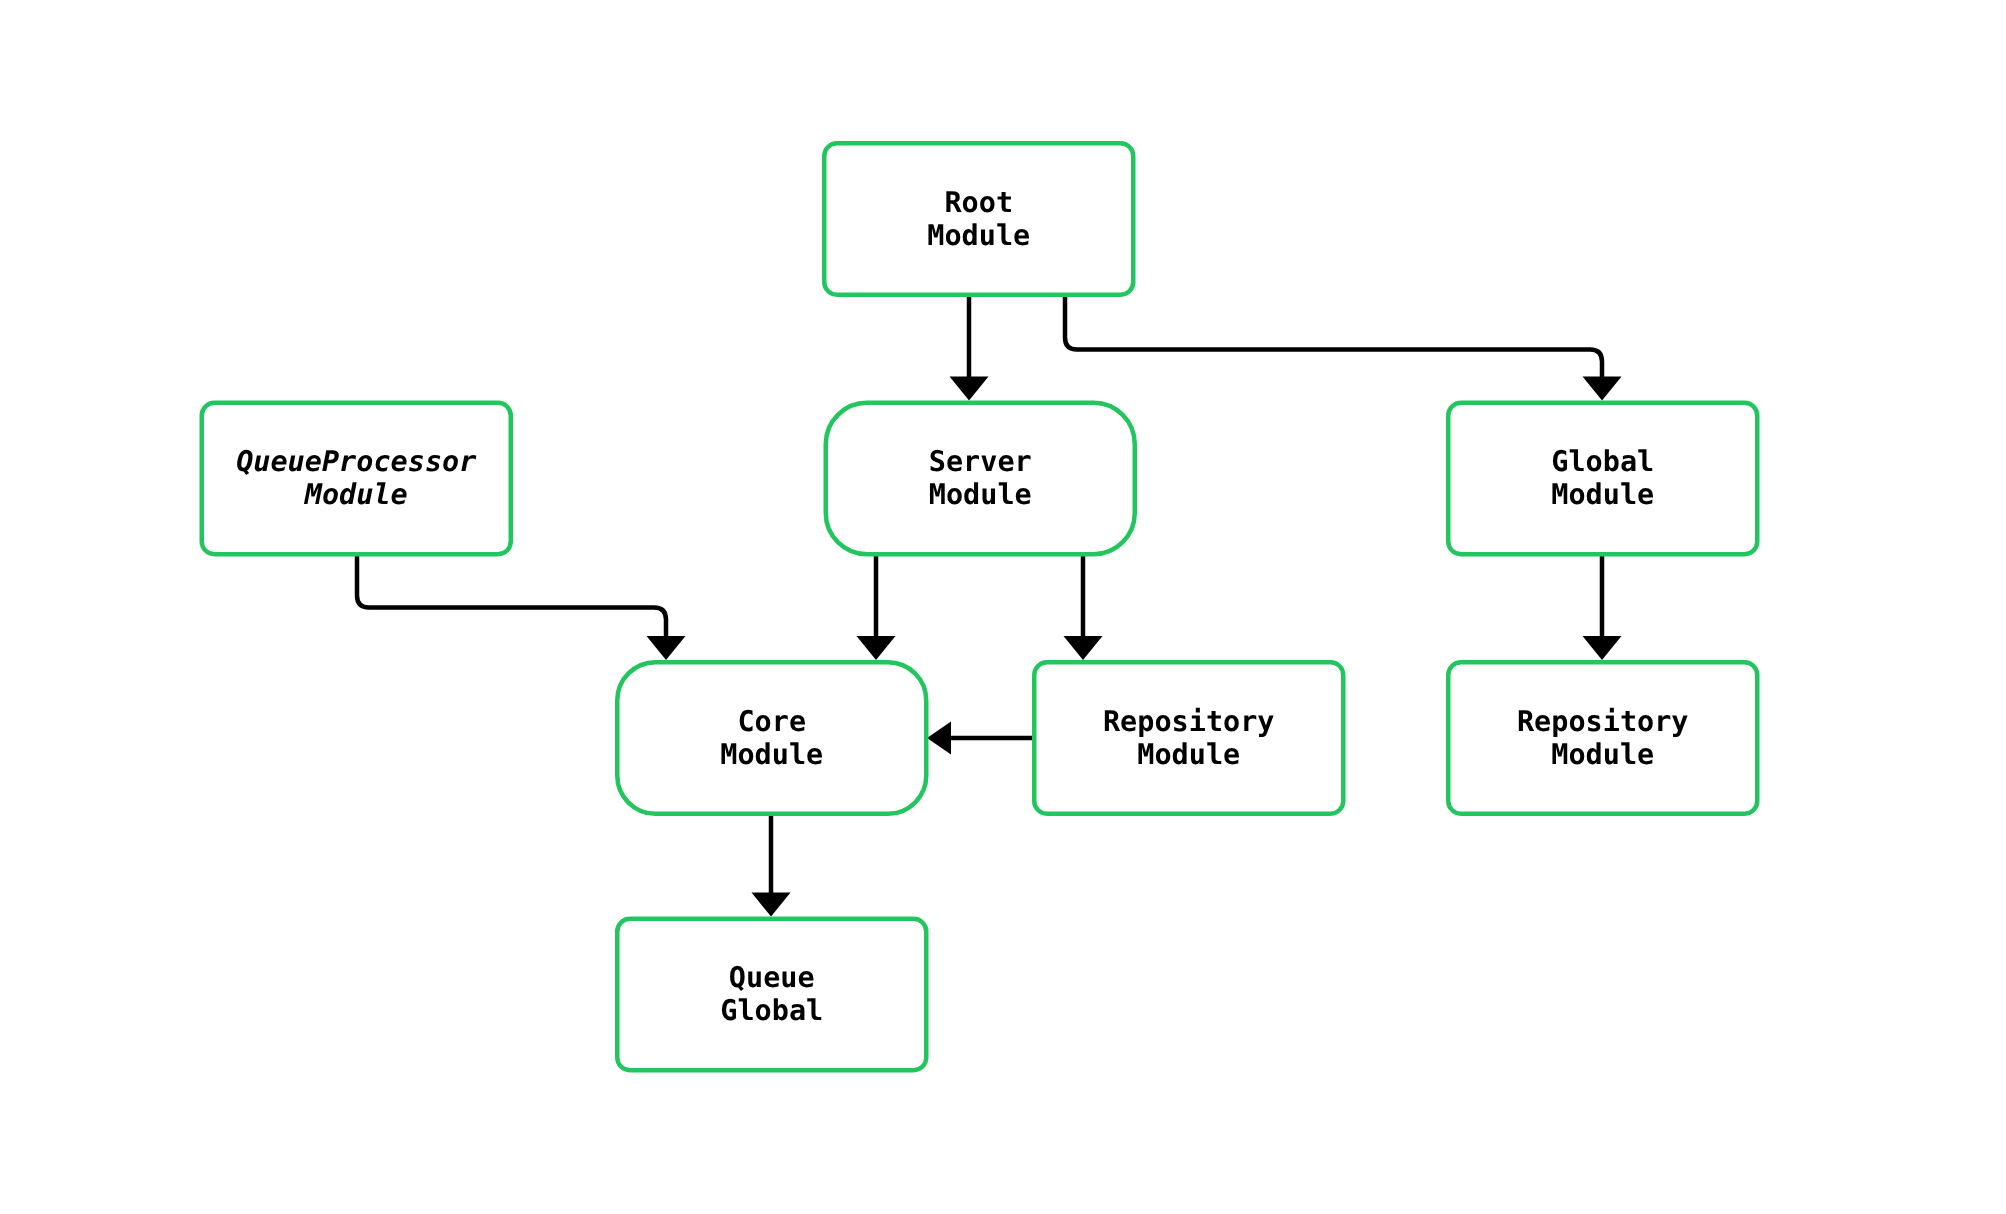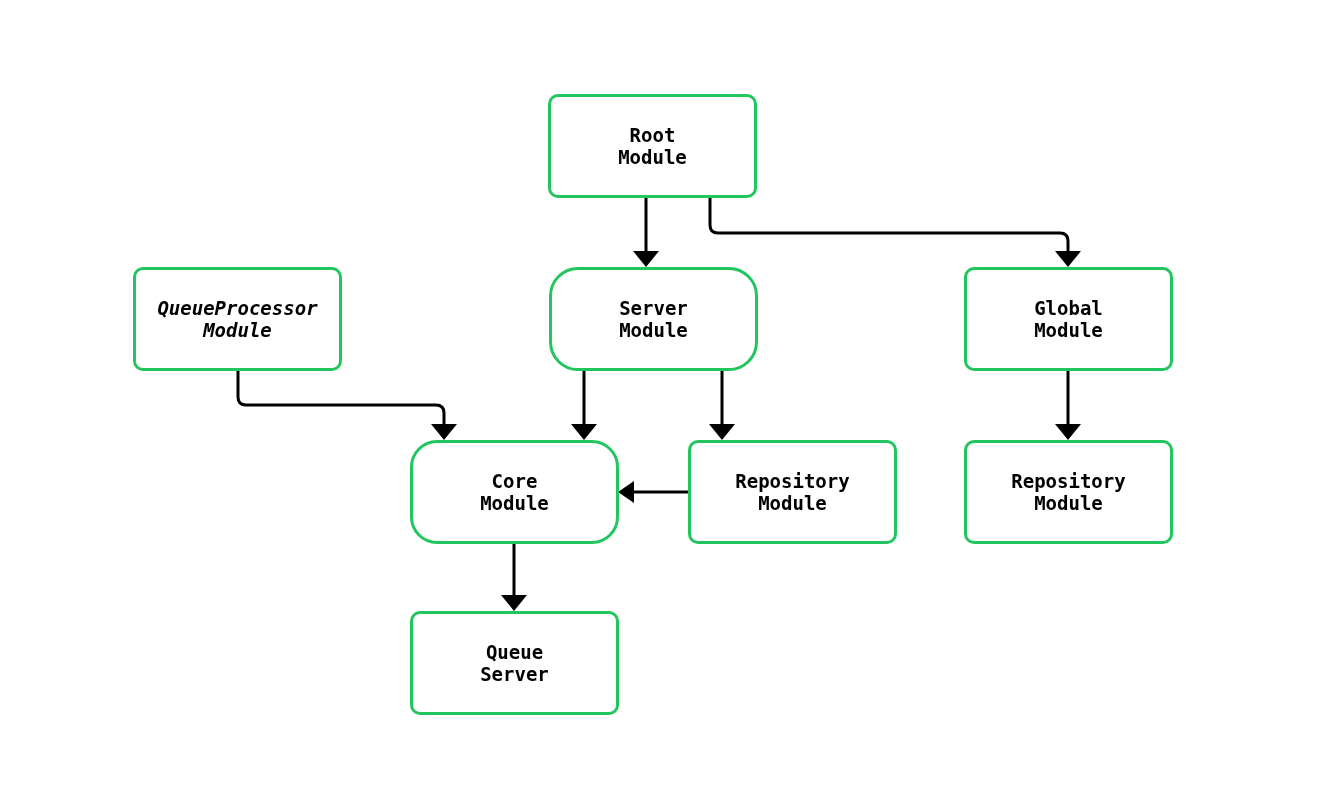--- a/index.html
+++ b/index.html
@@ -141,16 +141,16 @@
 Module</span>
   </div>
 
   <div class="node pos-repository">
     <span class="node-label">Repository
 Module</span>
   </div>
 
   <div class="node pos-queue">
     <span class="node-label">Queue
-Server</span>
+Global</span>
   </div>
 
 </div>
 
 </body></html>

